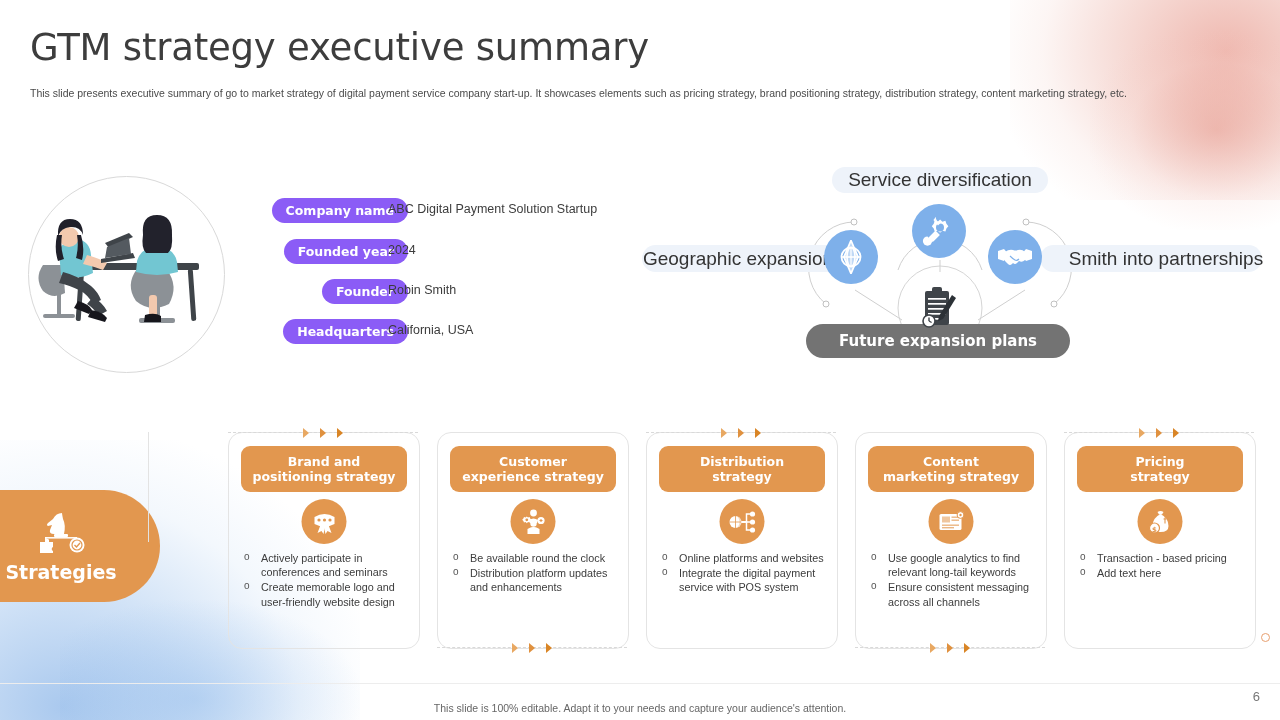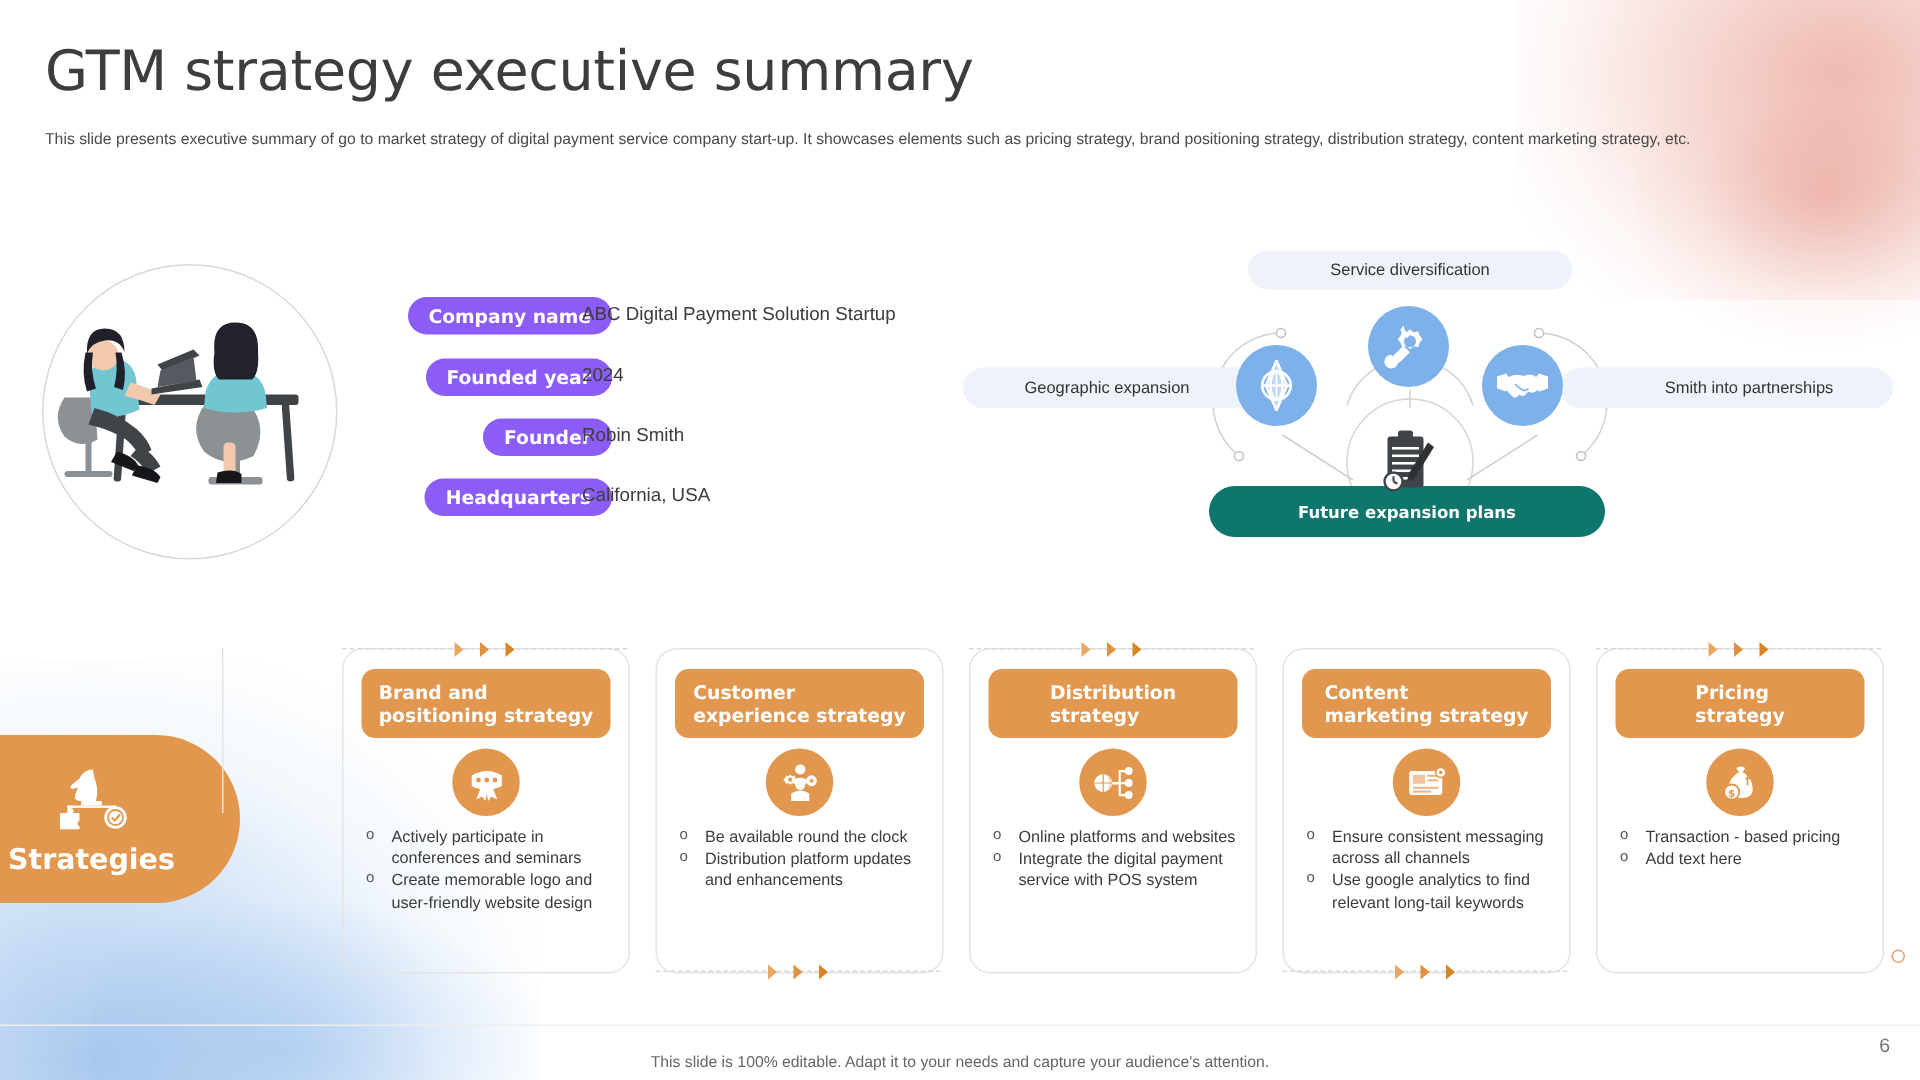--- a/index.html
+++ b/index.html
@@ -64,29 +64,29 @@
     font-family:"DejaVu Sans","Liberation Sans",sans-serif;
   }
   .biz-val{
     position:absolute;left:360px;font-size:12.5px;color:#3c3c3c;white-space:nowrap;
   }
 
   
   .diag{position:absolute;left:640px;top:160px;width:640px;height:210px;}
   .lbl{
     position:absolute;background:#eef3fa;border-radius:14px;
-    font-size:11px;color:#333;display:flex;align-items:center;justify-content:center;
+    font-size:19px;color:#333;display:flex;align-items:center;justify-content:center;
     white-space:nowrap;
   }
   .lbl-top{left:192px;top:7px;width:216px;height:26px;}
   .lbl-left{left:2px;top:85px;width:218px;height:27px;padding-right:26px;box-sizing:border-box;}
   .lbl-right{left:400px;top:85px;width:222px;height:27px;padding-left:30px;box-sizing:border-box;}
   .lbl-bottom{
     left:166px;top:164px;width:264px;height:34px;border-radius:17px;
-    background:#0f766e;color:#fff;font-size:11px;font-weight:bold;
+    background:#737373;color:#fff;font-size:15px;font-weight:bold;
     font-family:"DejaVu Sans","Liberation Sans",sans-serif;
   }
   .node{
     position:absolute;width:54px;height:54px;border-radius:50%;background:#7eb0ea;
     display:flex;align-items:center;justify-content:center;
   }
   .node-top{left:272px;top:44px;}
   .node-left{left:184px;top:70px;}
   .node-right{left:348px;top:70px;}
   .node-center{
@@ -109,21 +109,21 @@
     border-left:1px solid #e3e3e3;border-bottom:0;
   }
 
   .card{
     position:absolute;top:432px;width:190px;height:215px;
     border:1px solid #e4e4e4;border-radius:14px;background:transparent;
   }
   .card-head{
     position:absolute;left:12px;top:13px;width:166px;height:46px;border-radius:9px;
     background:#e2974f;color:#fff;font-size:12.5px;font-weight:bold;line-height:15.5px;
-    display:flex;align-items:center;justify-content:center;text-align:left;
+    display:flex;align-items:center;justify-content:center;text-align:center;
     font-family:"DejaVu Sans","Liberation Sans",sans-serif;
   }
   .card-icon{
     position:absolute;left:50%;transform:translateX(-50%);top:66px;
     width:45px;height:45px;border-radius:50%;background:#e2974f;
     display:flex;align-items:center;justify-content:center;
   }
   .card-list{
     position:absolute;left:10px;top:118px;width:174px;margin:0;padding:0;list-style:none;
   }
@@ -442,22 +442,22 @@
       <rect x="4.5" y="6.5" width="8" height="6" fill="#e2974f" opacity=".55"></rect>
       <rect x="14" y="6.5" width="7.5" height="1.4" fill="#e2974f" opacity=".7"></rect>
       <rect x="14" y="9.5" width="7.5" height="1.4" fill="#e2974f" opacity=".7"></rect>
       <rect x="4.5" y="14.5" width="17" height="1.4" fill="#e2974f" opacity=".7"></rect>
       <rect x="4.5" y="17" width="12" height="1.4" fill="#e2974f" opacity=".7"></rect>
       <circle cx="23" cy="5" r="3.4" fill="#fff" stroke="#e2974f" stroke-width="1"></circle>
       <circle cx="23" cy="5" r="1.2" fill="#e2974f"></circle>
     </svg>
   </div>
   <ul class="card-list">
+    <li>Use google analytics to find relevant long-tail keywords</li>
     <li>Ensure consistent messaging across all channels</li>
-    <li>Use google analytics to find relevant long-tail keywords</li>
   </ul>
 </div>
 <div class="dash" style="left:855px;top:647px;width:190px;"></div>
 <div class="chev" style="left:930px;top:641px;">
     <span></span>
     <span></span>
     <span></span>
   </div>
 
 <div class="card" style="left:1064px;">

